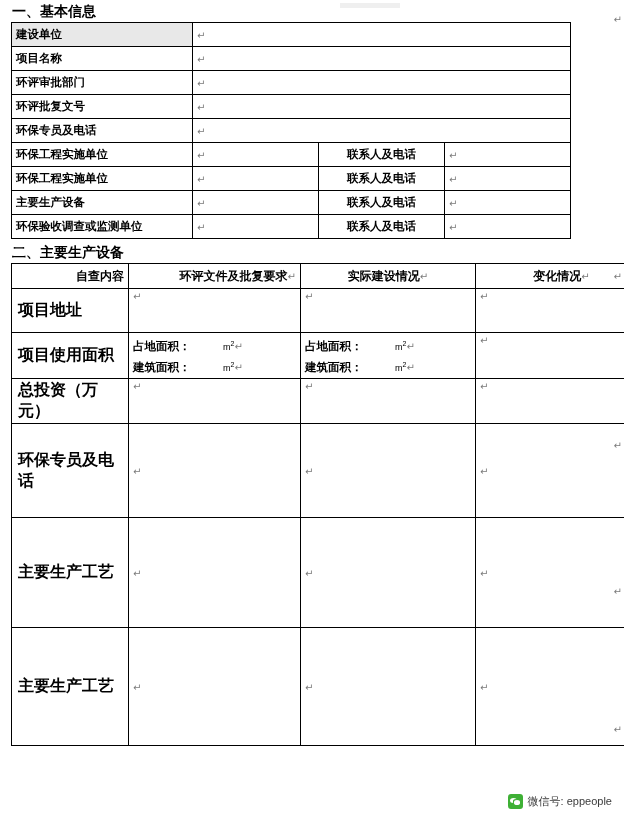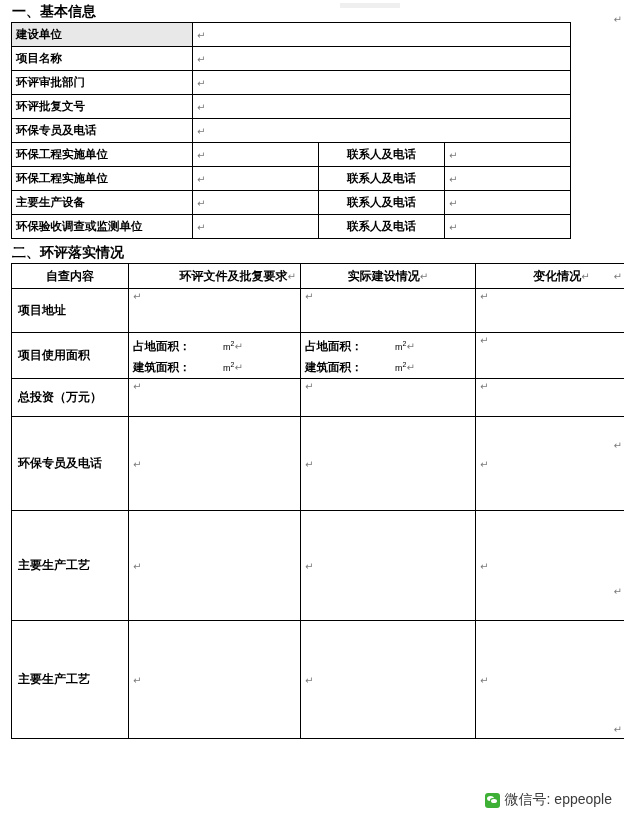--- a/index.html
+++ b/index.html
@@ -86,26 +86,26 @@
   #t1 .c-contactval { width: 120px; }
   .hl {
     background: #e8e8e8;
   }
   
   #t2 th {
     text-align: center;
     height: 22px;
     font-size: 12px;
   }
-  #t2 .col1 { width: 108px; }
+  #t2 .col1 { width: 108px; text-align: right; }
   #t2 .col2 { width: 163px; text-align: right; }
   #t2 .col3 { width: 166px; }
   #t2 .col4 { width: 163px; }
   #t2 td.rowlabel {
-    font-size: 12px;
+    font-size: 16px;
     padding-left: 6px;
   }
   .area-lines {
     font-size: 11.5px;
     font-weight: bold;
     line-height: 17px;
   }
   .area-lines .unit {
     display: inline-block;
     width: 44px;
@@ -159,21 +159,21 @@
     position: absolute;
     left: 6px;
     top: 6px;
     width: 6.5px;
     height: 4.5px;
     border-radius: 50%;
     background: #ffffff;
     box-shadow: -1px -1px 0 0 #3eb035;
   }
   .wm .wm-text {
-    font-size: 14px;
+    font-size: 11px;
     color: #3b3b3b;
     font-family: "Liberation Sans", sans-serif;
     white-space: nowrap;
   }
 </style>
 </head>
 <body>
 
 <div class="page">
 
@@ -224,21 +224,21 @@
       </tr>
       <tr>
         <td class="c-label lbl">环保验收调查或监测单位</td>
         <td><span class="pmark">↵</span></td>
         <td class="c-contact">联系人及电话</td>
         <td class="c-contactval"><span class="pmark">↵</span></td>
       </tr>
     </tbody>
   </table>
 
-  <div class="section-title" style="margin-top:5px;">二、环评落实情况</div>
+  <div class="section-title" style="margin-top:5px;">二、主要生产设备</div>
 
   <table id="t2">
     <thead>
       <tr>
         <th class="col1">自查内容</th>
         <th class="col2"><span>环评文件及批复要求</span><span class="marknorm">↵</span></th>
         <th class="col3"><span>实际建设情况</span><span class="marknorm">↵</span></th>
         <th class="col4"><span>变化情况</span><span class="marknorm">↵</span></th>
       </tr>
     </thead>

